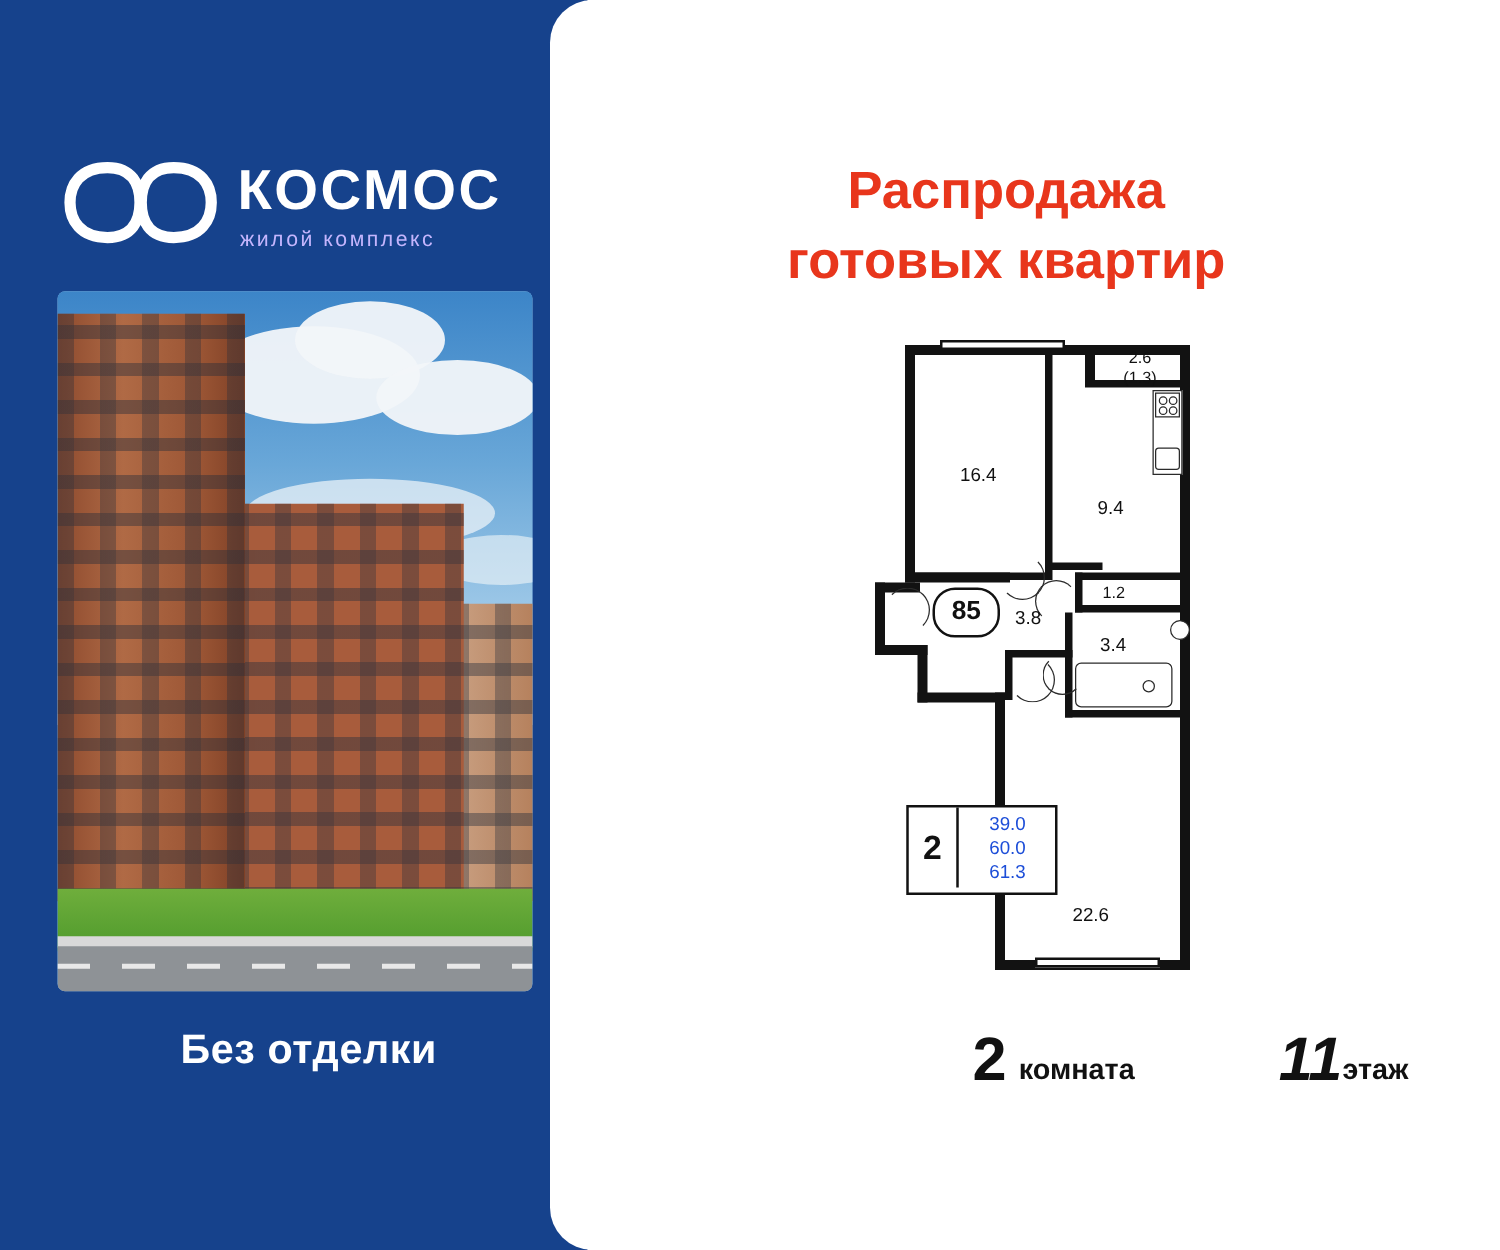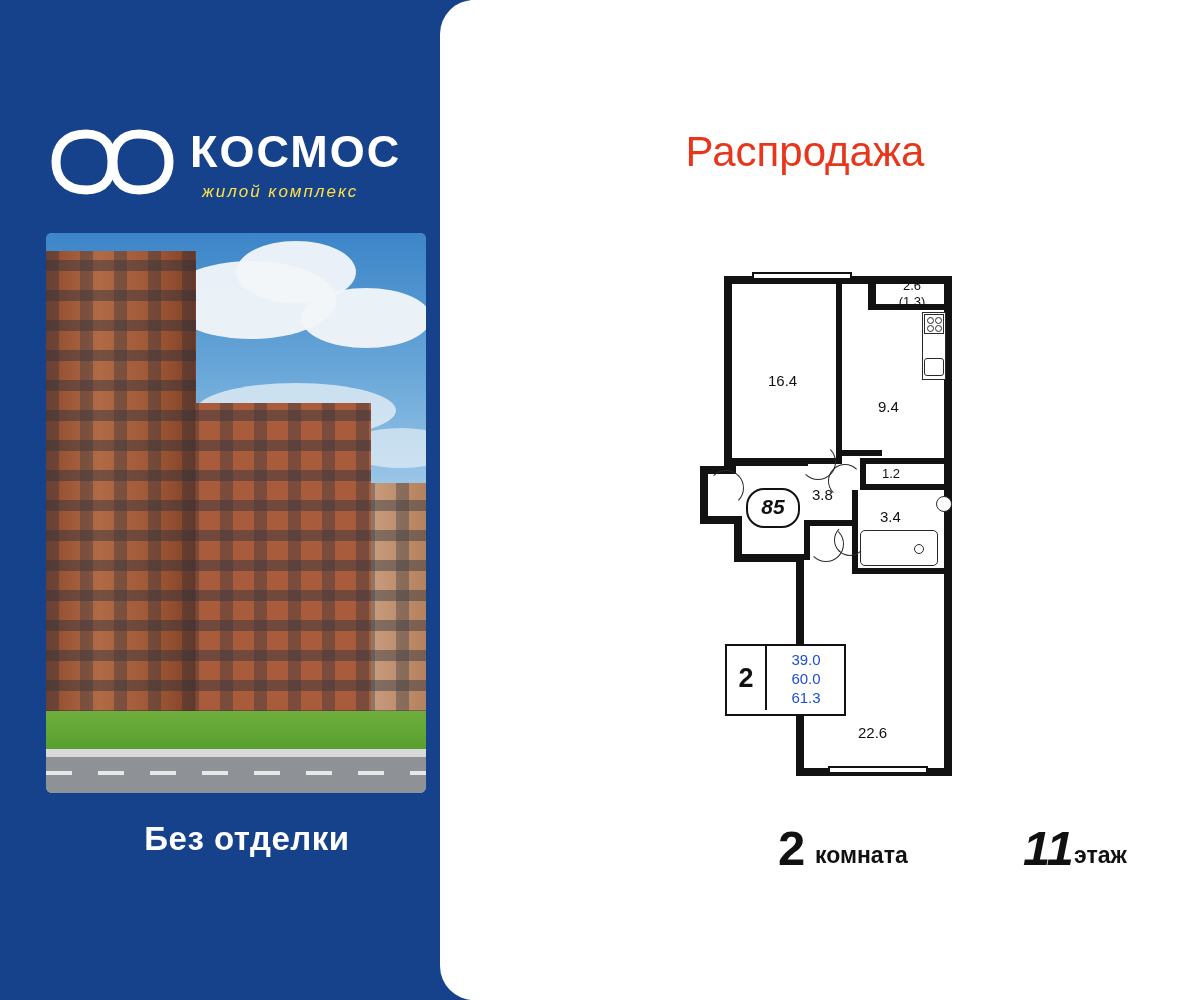--- a/index.html
+++ b/index.html
@@ -50,27 +50,26 @@
     width: 300px;
   }
   .brand-name {
     color: #ffffff;
     font-size: 45px;
     font-weight: bold;
     letter-spacing: 2px;
     line-height: 48px;
   }
   .brand-sub {
-    color: #fde047;
+    color: #c4b5fd;
     font-size: 17px;
     letter-spacing: 2.0px;
     line-height: 20px;
     margin-top: 6px;
-    margin-left: 12px;
-    font-style: italic;
+    margin-left: 2px;
   }
 
   
   .photo {
     position: absolute;
     left: 46px;
     top: 233px;
     width: 380px;
     height: 560px;
     border-radius: 6px;
@@ -163,21 +162,21 @@
     border-radius: 34px;
   }
   .headline {
     position: absolute;
     left: 440px;
     top: 124px;
     width: 730px;
     text-align: center;
     color: #e8361c;
     font-size: 42px;
-    font-weight: normal;
+    font-weight: bold;
     line-height: 56px;
   }
 
   
   .plan {
     position: absolute;
     left: 700px;
     top: 268px;
     width: 260px;
     height: 520px;
@@ -376,20 +375,21 @@
       <div class="road-line"></div>
     </div>
 
     <div class="left-caption">Без отделки</div>
   </div>
 
   <div class="right-card"></div>
 
   <div class="headline">
     <div>Распродажа</div>
+    <div>готовых квартир</div>
   </div>
 
   <div class="plan">
 
     <div class="wall" style="left:24px;  top:8px;   width:228px; height:8px;"></div>
     <div class="wall" style="left:24px;  top:8px;   width:8px;   height:190px;"></div>
     <div class="wall" style="left:24px;  top:190px; width:84px;  height:8px;"></div>
     <div class="wall" style="left:0px;   top:198px; width:36px;  height:8px;"></div>
     <div class="wall" style="left:0px;   top:198px; width:8px;   height:58px;"></div>
     <div class="wall" style="left:0px;   top:248px; width:42px;  height:8px;"></div>
@@ -435,21 +435,21 @@
     <div class="fix" style="left:160px; top:262px; width:76px; height:34px; border-radius:5px;"></div>
     <div class="fix-round" style="left:236px; top:228px; width:14px; height:14px;"></div>
     <div class="fix-round" style="left:214px; top:276px; width:8px; height:8px;"></div>
 
     <div class="door-arc" style="left:100px; top:176px; width:34px; height:34px; border-color:#2a2a2a; border-top-color:transparent; border-left-color:transparent;"></div>
     <div class="door-arc" style="left:128px; top:196px; width:32px; height:32px; border-color:#2a2a2a; border-bottom-color:transparent; border-right-color:transparent;"></div>
     <div class="door-arc" style="left:134px; top:256px; width:30px; height:30px; border-color:#2a2a2a; border-top-color:transparent; border-right-color:transparent;"></div>
     <div class="door-arc" style="left:108px; top:258px; width:34px; height:34px; border-color:#2a2a2a; border-top-color:transparent; border-left-color:transparent;"></div>
     <div class="door-arc" style="left:8px;   top:202px; width:34px; height:34px; border-color:#2a2a2a; border-bottom-color:transparent; border-left-color:transparent;"></div>
 
-    <div class="flat-num" style="left:46px; top:220px;font-style:italic;">85</div>
+    <div class="flat-num" style="left:46px; top:202px;">85</div>
 
     <div class="room-label" style="left:68px;  top:104px;">16.4</div>
     <div class="room-label" style="left:178px; top:130px;">9.4</div>
     <div class="room-label" style="left:112px; top:218px;">3.8</div>
     <div class="room-label" style="left:182px; top:198px; font-size:13px;">1.2</div>
     <div class="room-label" style="left:180px; top:240px;">3.4</div>
     <div class="room-label" style="left:158px; top:456px;">22.6</div>
 
     <div class="legend">
       <div class="legend-rooms">2</div>

